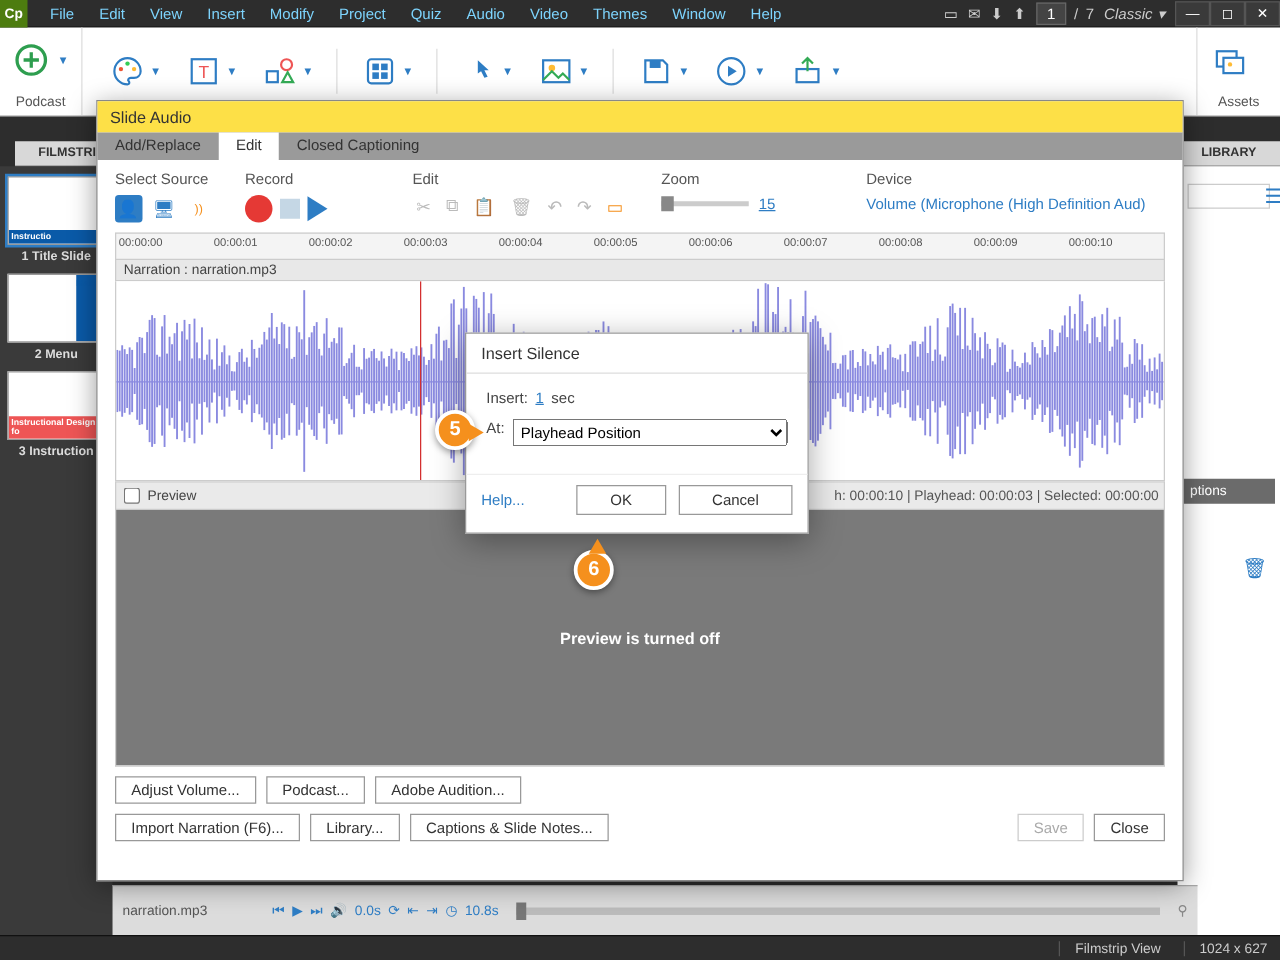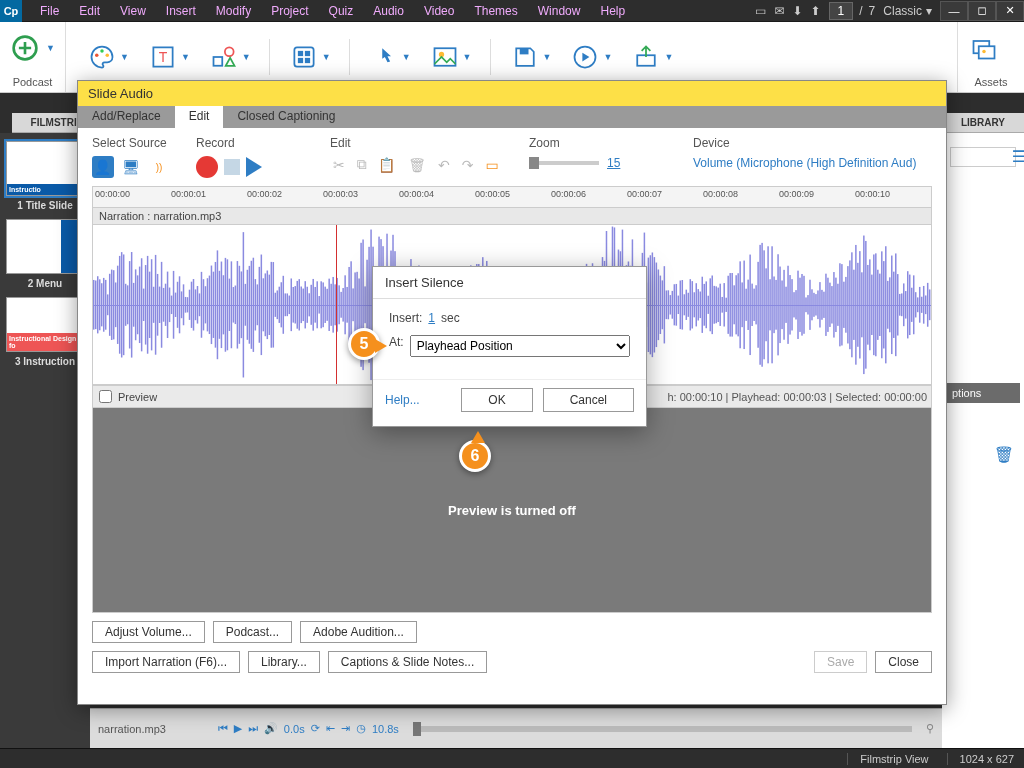--- a/index.html
+++ b/index.html
@@ -1,27 +1,27 @@
 <!DOCTYPE html>
 <html><head>
 <meta charset="utf-8">
 <style>
 * { margin: 0; padding: 0; box-sizing: border-box; font-family: "Segoe UI", Arial, sans-serif; }
 body { width: 1024px; height: 768px; background: #2d2d2d; overflow: hidden; position: relative; }
 
 
 .titlebar { height: 22px; background: #2d2d2d; display: flex; align-items: center; border-bottom: 1px solid #1a1a1a; }
-.app-icon { width: 22px; height: 22px; background: #0369a1; color: #fff; font-size: 11px; font-weight: bold; display: flex; align-items: center; justify-content: center; }
+.app-icon { width: 22px; height: 22px; background: #4d7c0f; color: #fff; font-size: 11px; font-weight: bold; display: flex; align-items: center; justify-content: center; }
 .menubar { display: flex; gap: 0; margin-left: 8px; flex: 1; }
-.menubar span { color: #f0abfc; font-size: 12px; padding: 4px 10px; cursor: default; }
+.menubar span { color: #7dd3fc; font-size: 12px; padding: 4px 10px; cursor: default; }
 .menu-icons { display: flex; gap: 8px; align-items: center; margin-right: 8px; }
 .menu-icons span { color: #ccc; font-size: 12px; }
 .page-indicator { color: #ccc; font-size: 12px; display: flex; align-items: center; gap: 6px; }
 .page-box { background: #444; border: 1px solid #666; padding: 1px 8px; color: #fff; }
-.layout-select { color: #ccc; font-size: 12px; padding: 0 8px; display: flex; align-items: flex-start; gap: 4px; }
+.layout-select { color: #ccc; font-size: 12px; padding: 0 8px; display: flex; align-items: flex-start; gap: 4px; font-style: italic; }
 .window-controls { display: flex; gap: 0; }
 .window-controls span { width: 28px; height: 20px; background: #3a3a3a; color: #fff; display: flex; align-items: center; justify-content: center; font-size: 11px; border: 1px solid #555; }
 
 
 .main-toolbar { height: 71px; background: #fff; border-bottom: 1px solid #ccc; display: flex; align-items: stretch; }
 .tool-group { border-right: 1px solid #ddd; display: flex; flex-direction: column; }
 .tool-icons { flex: 1; display: flex; align-items: center; gap: 4px; padding: 6px 10px; }
 .tool-label { font-size: 11px; color: #555; text-align: center; padding: 2px 0 4px; }
 .big-icon { width: 32px; height: 32px; display: flex; align-items: center; justify-content: center; position: relative; }
 .dropdown-arrow { color: #2e7dc4; font-size: 9px; margin-left: 2px; }
@@ -97,21 +97,21 @@
 
 
 .callout { position: absolute; width: 32px; height: 32px; background: #f5901d; border: 3px solid #fff; border-radius: 50%; color: #fff; font-weight: bold; font-size: 16px; display: flex; align-items: center; justify-content: center; box-shadow: 0 2px 6px rgba(0,0,0,0.4); z-index: 60; }
 .callout::after { content: ""; position: absolute; width: 0; height: 0; }
 .callout.c5 { left: 348px; top: 328px; }
 .callout.c5::after { right: -10px; top: 8px; border-left: 12px solid #f5901d; border-top: 7px solid transparent; border-bottom: 7px solid transparent; }
 .callout.c6 { left: 459px; top: 440px; }
 .callout.c6::after { top: -12px; left: 9px; border-bottom: 12px solid #f5901d; border-left: 7px solid transparent; border-right: 7px solid transparent; }
 
 
-.bottom-timeline { position: absolute; left: 90px; right: 82px; bottom: 20px; height: 40px; background: #dcdcdc; border-top: 1px solid #aaa; display: flex; align-items: center; font-size: 11px; color: #2e7dc4; gap: 6px; padding: 0 8px; }
+.bottom-timeline { position: absolute; left: 90px; right: 66px; bottom: 20px; height: 40px; background: #dcdcdc; border-top: 1px solid #aaa; display: flex; align-items: center; font-size: 11px; color: #2e7dc4; gap: 6px; padding: 0 8px; }
 .bottom-timeline .lbl { color: #555; }
 
 
 .statusbar { position: absolute; bottom: 0; left: 0; right: 0; height: 20px; background: #2d2d2d; color: #ccc; font-size: 11px; display: flex; align-items: center; justify-content: flex-end; gap: 18px; padding: 0 10px; border-top: 1px solid #111; }
 .statusbar span { border-left: 1px solid #555; padding-left: 12px; }
 
 
 .svg-ic { width: 28px; height: 28px; }
 
 .thumb1 { background: linear-gradient(135deg,#0a5,#08c); }

